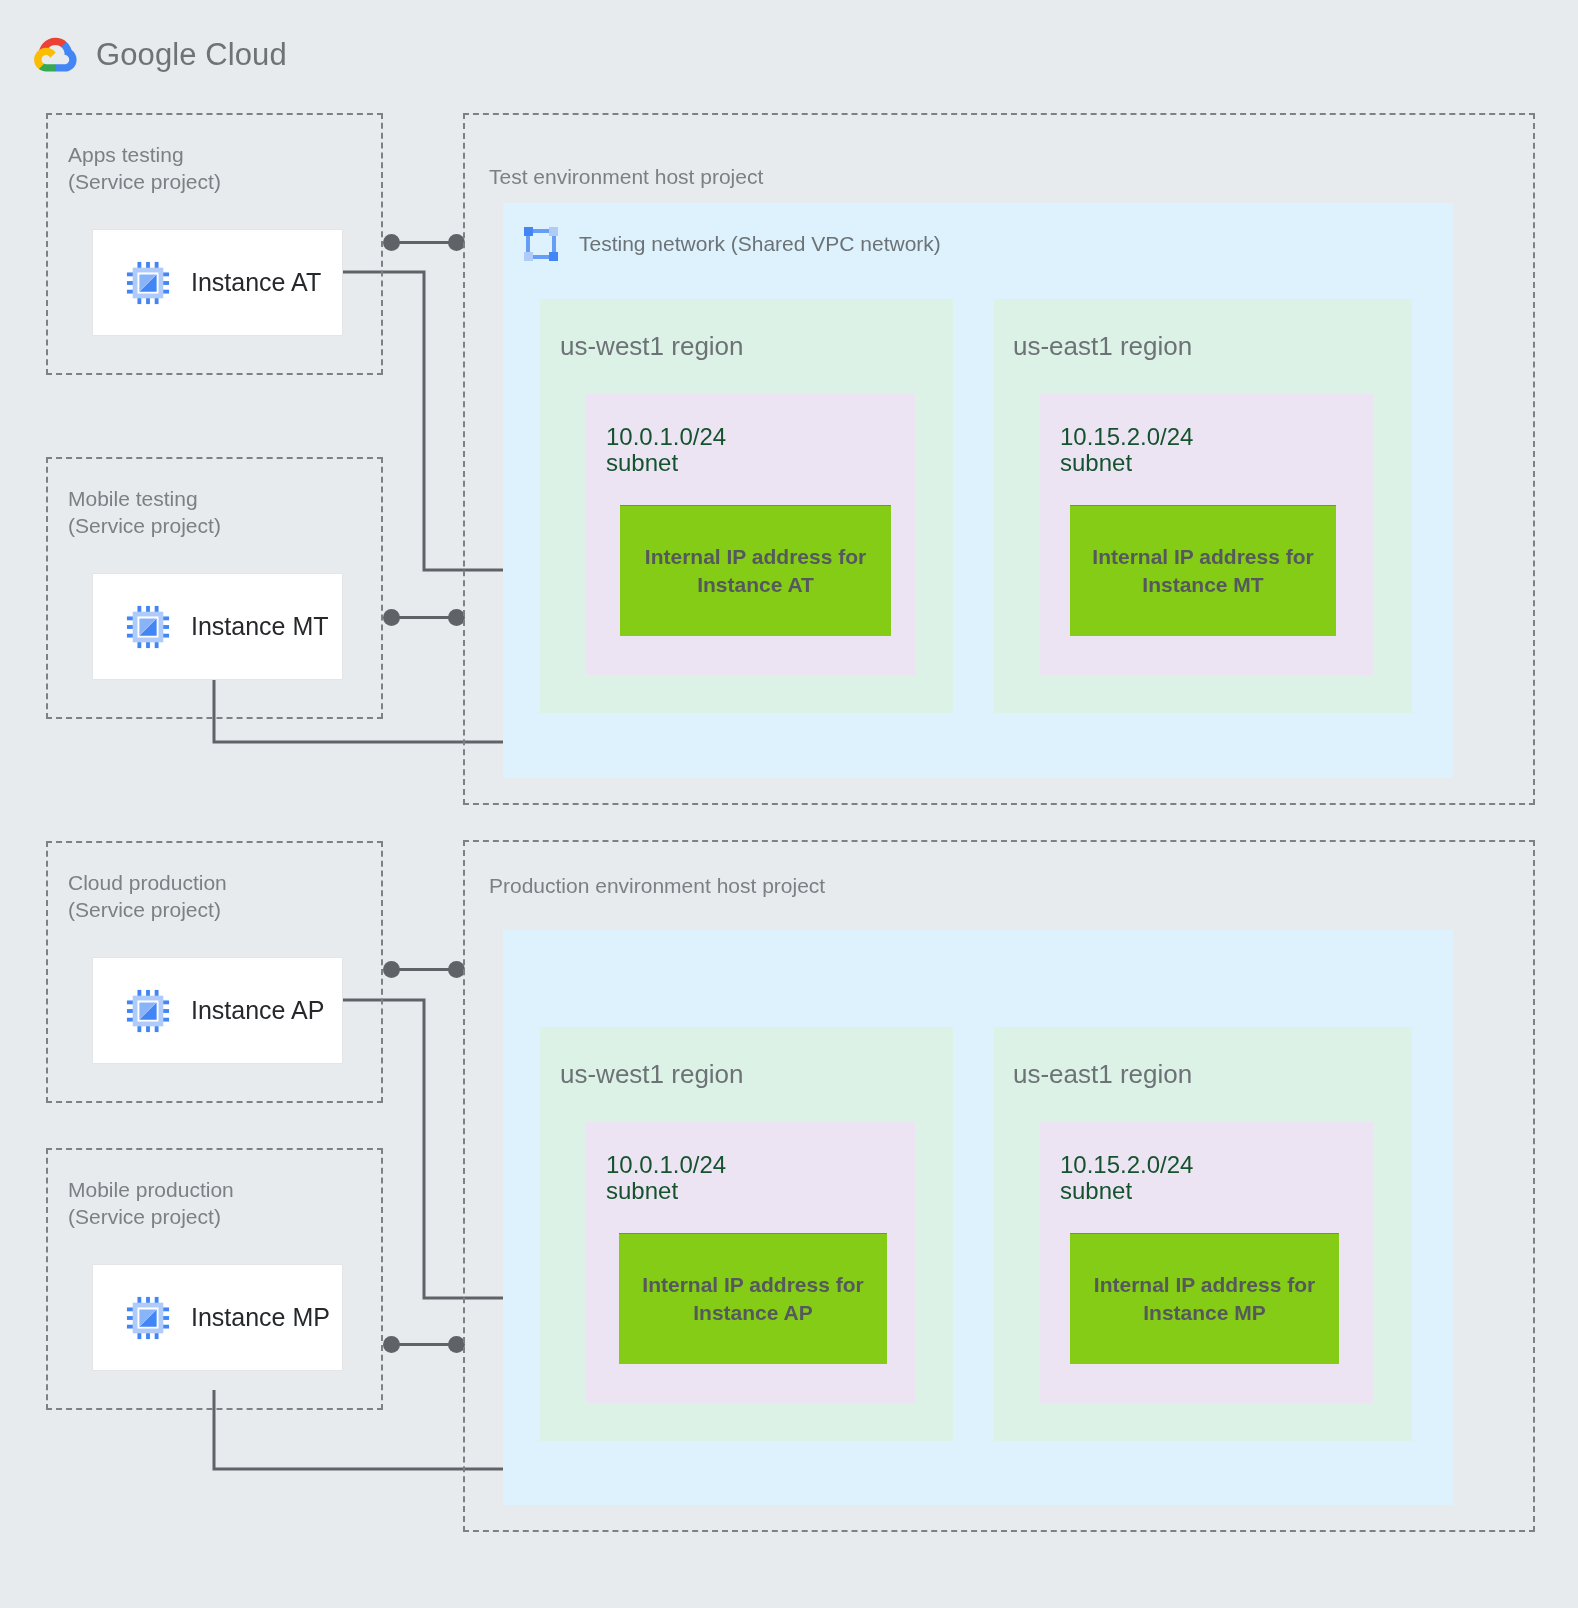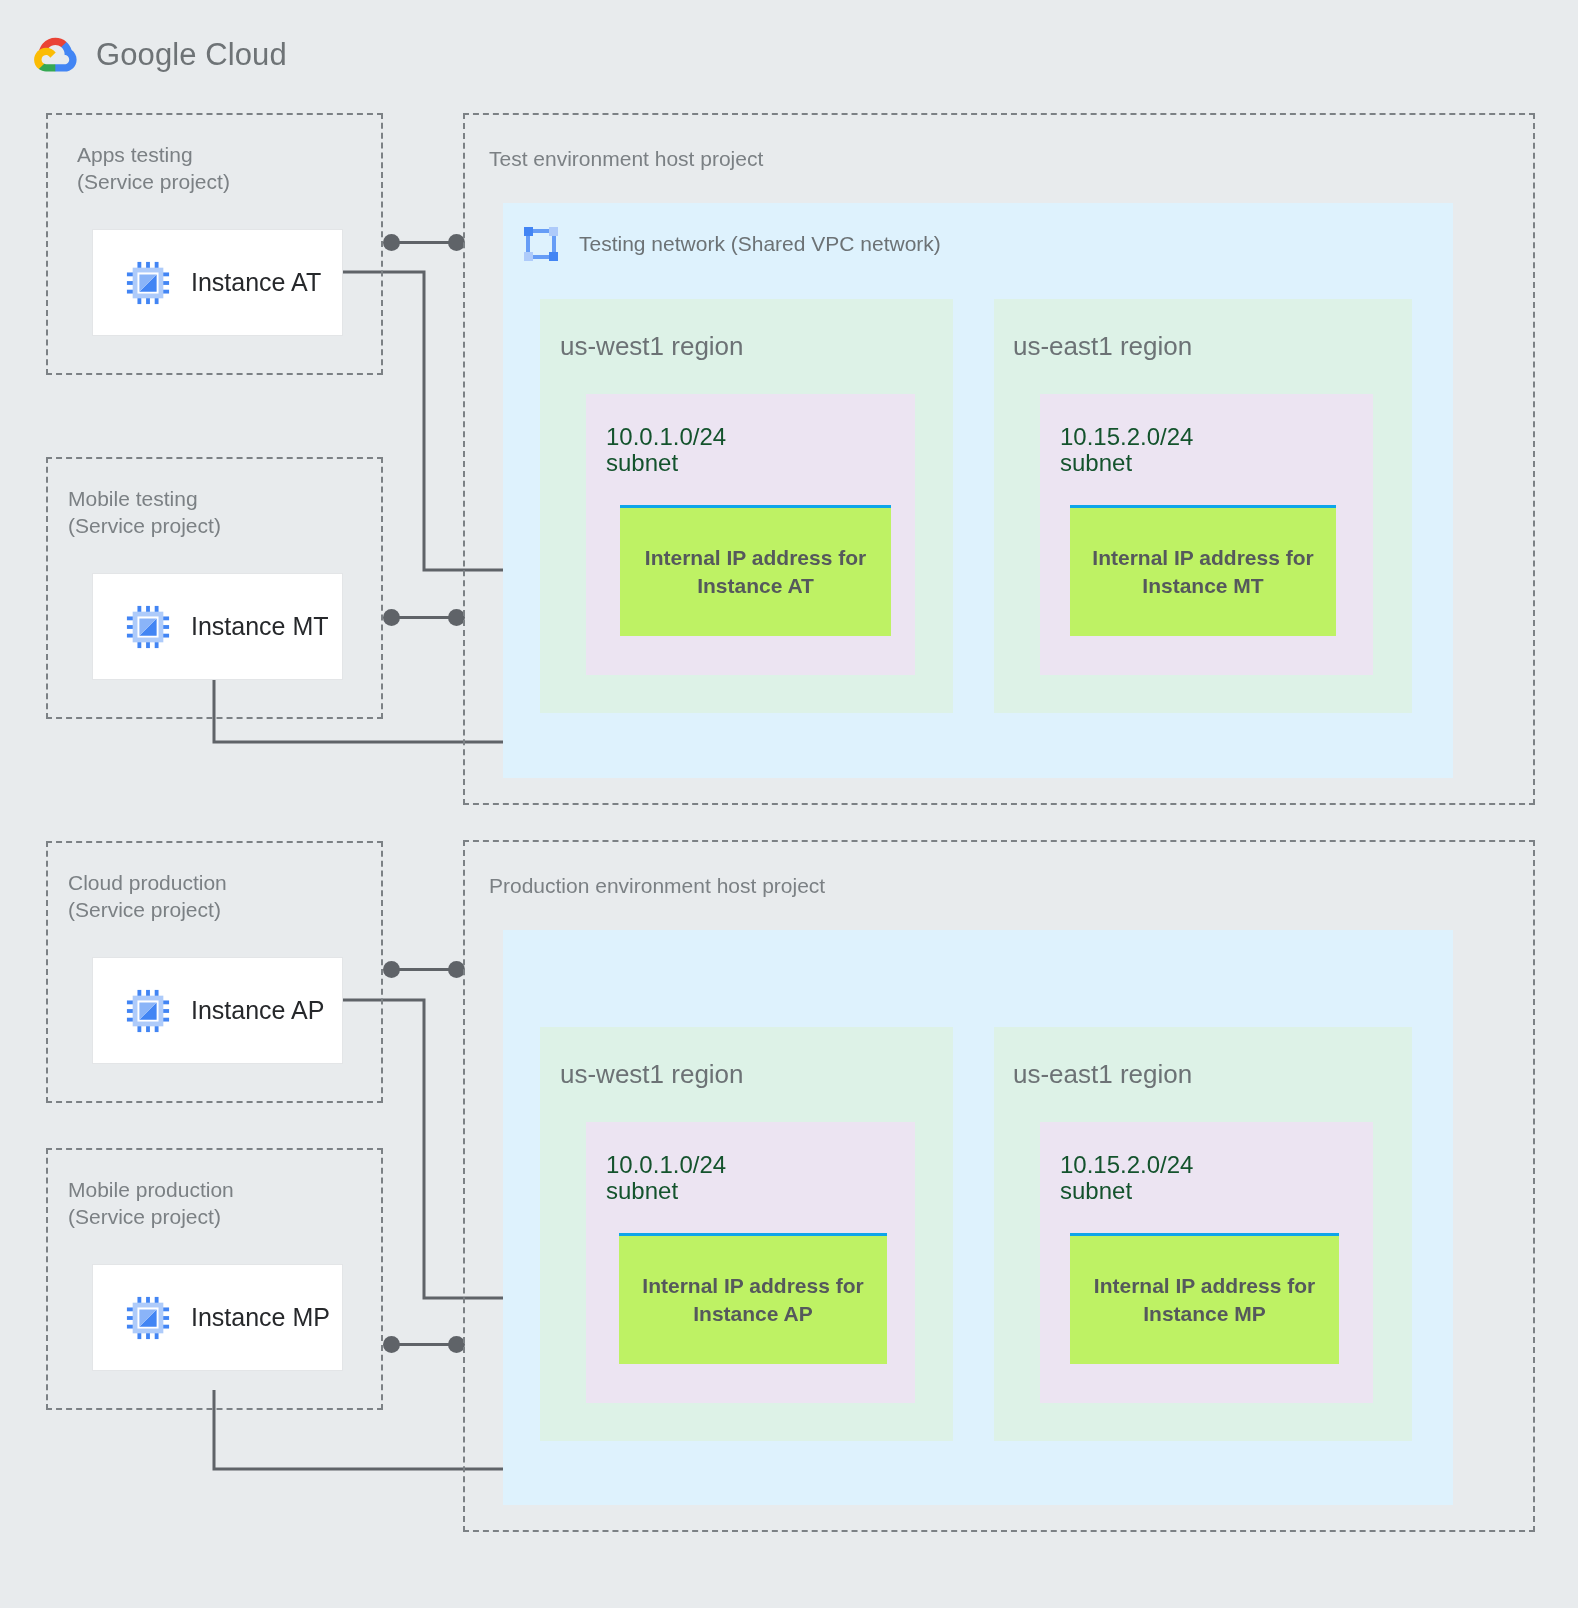--- a/index.html
+++ b/index.html
@@ -113,22 +113,22 @@
     position: absolute;
     font-size: 24px;
     line-height: 26px;
     color: #14532d;
     white-space: pre-line;
   }
 
   
   .ipbox {
     position: absolute;
-    background: #bef264;
-    border-top: 3px solid #0ea5e9;
+    background: #84cc16;
+    border-top: 1px solid #0ea5e9;
     box-sizing: border-box;
     display: flex;
     align-items: center;
     justify-content: center;
     text-align: center;
   }
   .ipbox-text {
     font-size: 21px;
     line-height: 28px;
     font-weight: bold;
@@ -197,21 +197,21 @@
   <div class="dot" style="left:383px;  top:1336px;"></div>
   <div class="conn conn-h" style="left:391px; top:1343px; width:62px;"></div>
   <div class="dot" style="left:448px;  top:1336px;"></div>
 
   <div class="dot" style="left:604px; top:563px;"></div>
   <div class="dot" style="left:1197px; top:637px;"></div>
   <div class="dot" style="left:603px; top:1291px;"></div>
   <div class="dot" style="left:1197px; top:1364px;"></div>
 
   <div class="dashed" style="left:46px; top:113px; width:337px; height:262px;">
-    <div class="proj-title" style="left:20px; top:26px;margin-left:9px;">Apps testing
+    <div class="proj-title" style="left:20px; top:26px;">Apps testing
 (Service project)</div>
     <div class="inst-card" style="left:44px; top:114px; width:251px; height:107px;">
       <svg class="chip-icon" viewBox="0 0 48 48">
         <g fill="#4285f4">
           <rect x="13" y="2" width="4" height="7"></rect>
             <rect x="22" y="2" width="4" height="7"></rect>
             <rect x="31" y="2" width="4" height="7"></rect>
           <rect x="13" y="39" width="4" height="7"></rect>
             <rect x="22" y="39" width="4" height="7"></rect>
             <rect x="31" y="39" width="4" height="7"></rect>
@@ -309,21 +309,21 @@
         <rect x="8" y="8" width="32" height="32" fill="#aecbfa"></rect>
         <rect x="13" y="13" width="22" height="22" fill="#ffffff"></rect>
         <path d="M15 33 L33 33 L33 15 Z" fill="#4285f4"></path>
         <path d="M15 33 L15 15 L33 15 Z" fill="#8ab4f8"></path>
       </svg>
       <span class="inst-label">Instance MP</span>
     </div>
   </div>
 
   <div class="dashed" style="left:463px; top:113px; width:1072px; height:692px;">
-    <div class="proj-title" style="left:24px; top:30px;">Test environment host project</div>
+    <div class="proj-title" style="left:24px; top:48px;">Test environment host project</div>
   </div>
 
   <div class="vpc-panel" style="left:503px; top:203px; width:950px; height:575px;">
   </div>
   <div class="vpc-head" style="left:521px; top:224px;gap:18px;">
     <svg class="vpc-icon" viewBox="0 0 40 40">
       <rect x="9" y="5" width="22" height="4" fill="#669df6"></rect>
       <rect x="9" y="31" width="22" height="4" fill="#669df6"></rect>
       <rect x="5" y="9" width="4" height="22" fill="#669df6"></rect>
       <rect x="31" y="9" width="4" height="22" fill="#669df6"></rect>

